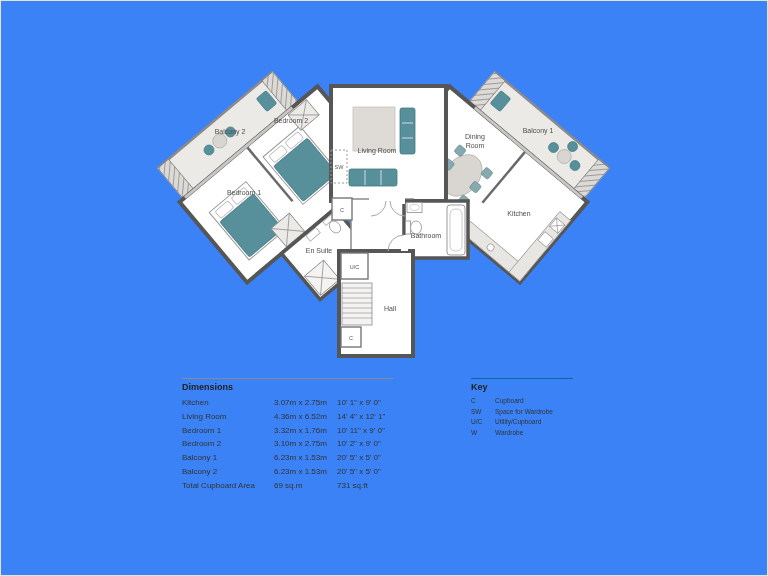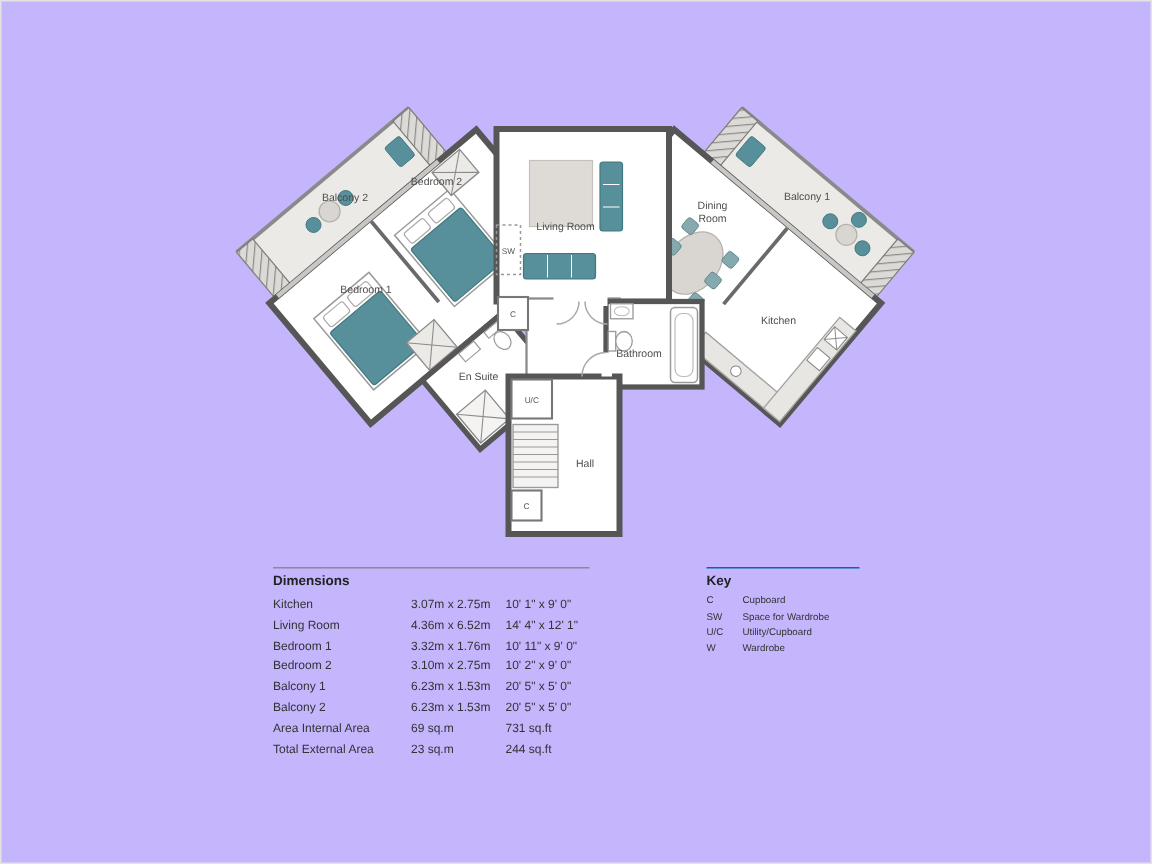--- a/index.html
+++ b/index.html
@@ -1,16 +1,16 @@
 <!DOCTYPE html>
 <html><head>
 <meta charset="utf-8">
 <style>
   html,body{margin:0;padding:0;background:#fff;}
-  .page{position:relative;width:768px;height:576px;background:#c4b5fd;
+  .page{position:relative;width:768px;height:576px;background:#3b82f6;
         border:1px solid #e3e3e3;box-sizing:border-box;
         font-family:"Liberation Sans",sans-serif;overflow:hidden;}
   svg{position:absolute;left:0;top:0;}
   svg text{font-family:"Liberation Sans",sans-serif;fill:#4d4d4d;}
   .room-label{font-size:7px;}
   .tiny-label{font-size:5.5px;fill:#555;}
   .dims{position:absolute;left:181px;top:377px;width:211px;}
   .dims-title{font-size:9px;font-weight:bold;color:#222;
               border-top:1px solid #8a8a8a;padding:3px 0 4px 0;}
   .dims-row{display:flex;font-size:8px;color:#333;line-height:13.8px;}
@@ -233,29 +233,24 @@
     <span class="c1">Balcony 1</span>
     <span class="c2">6.23m x 1.53m</span>
     <span class="c3">20' 5" x 5' 0"</span>
   </div>
   <div class="dims-row">
     <span class="c1">Balcony 2</span>
     <span class="c2">6.23m x 1.53m</span>
     <span class="c3">20' 5" x 5' 0"</span>
   </div>
   <div class="dims-row">
-    <span class="c1">Area Internal Area</span>
+    <span class="c1">Total Cupboard Area</span>
     <span class="c2">69 sq.m</span>
     <span class="c3">731 sq.ft</span>
   </div>
-  <div class="dims-row">
-    <span class="c1">Total External Area</span>
-    <span class="c2">23 sq.m</span>
-    <span class="c3">244 sq.ft</span>
-  </div>
 </div>
 
 <div class="key">
   <div class="key-title">Key</div>
   <div class="key-row">
     <span class="key-abbr">C</span>
     <span>Cupboard</span>
   </div>
   <div class="key-row">
     <span class="key-abbr">SW</span>

